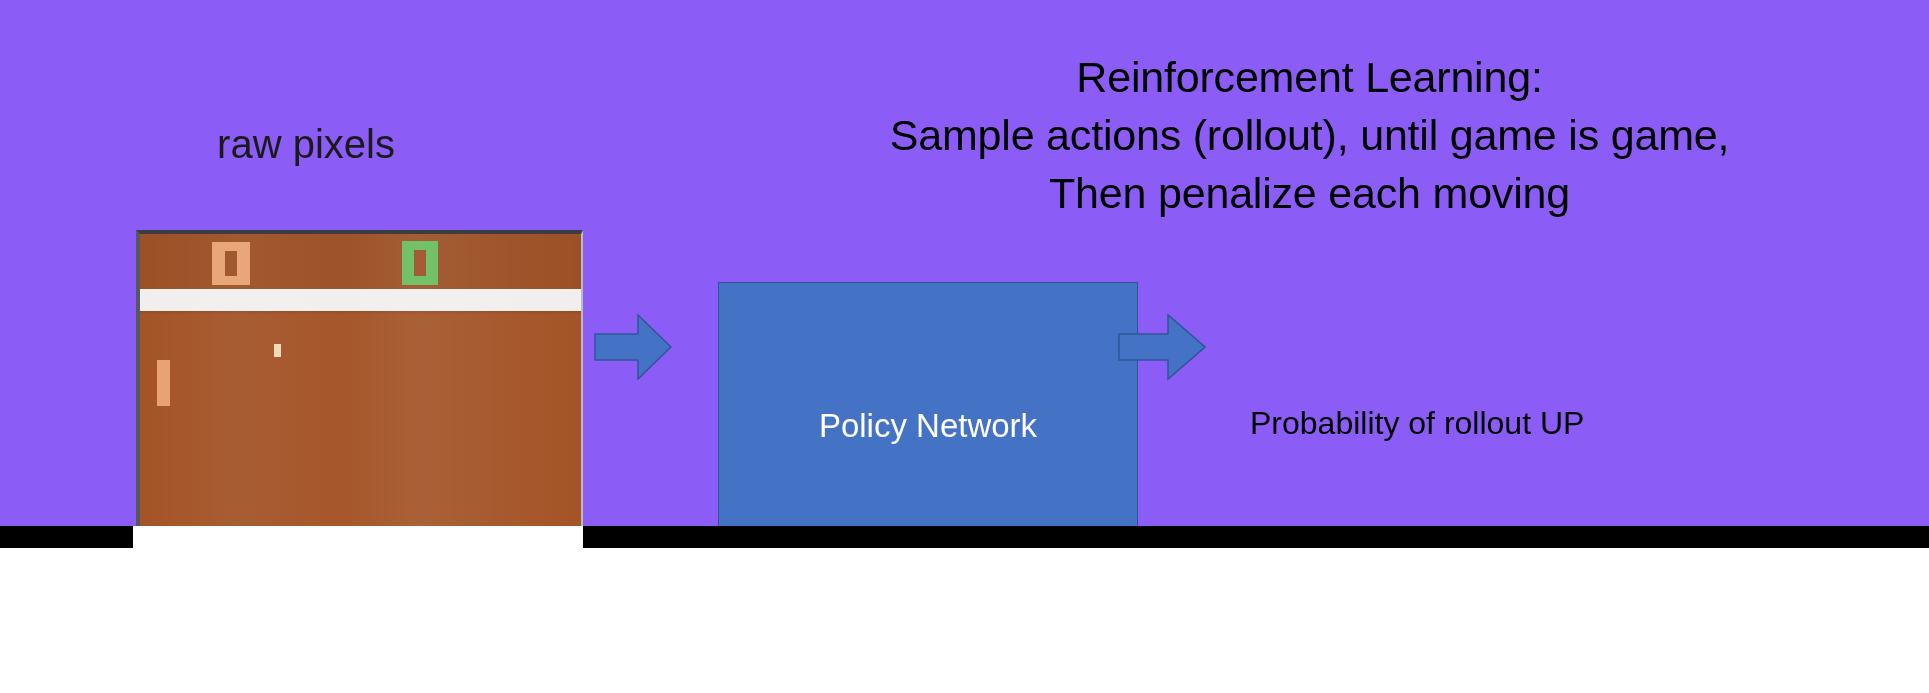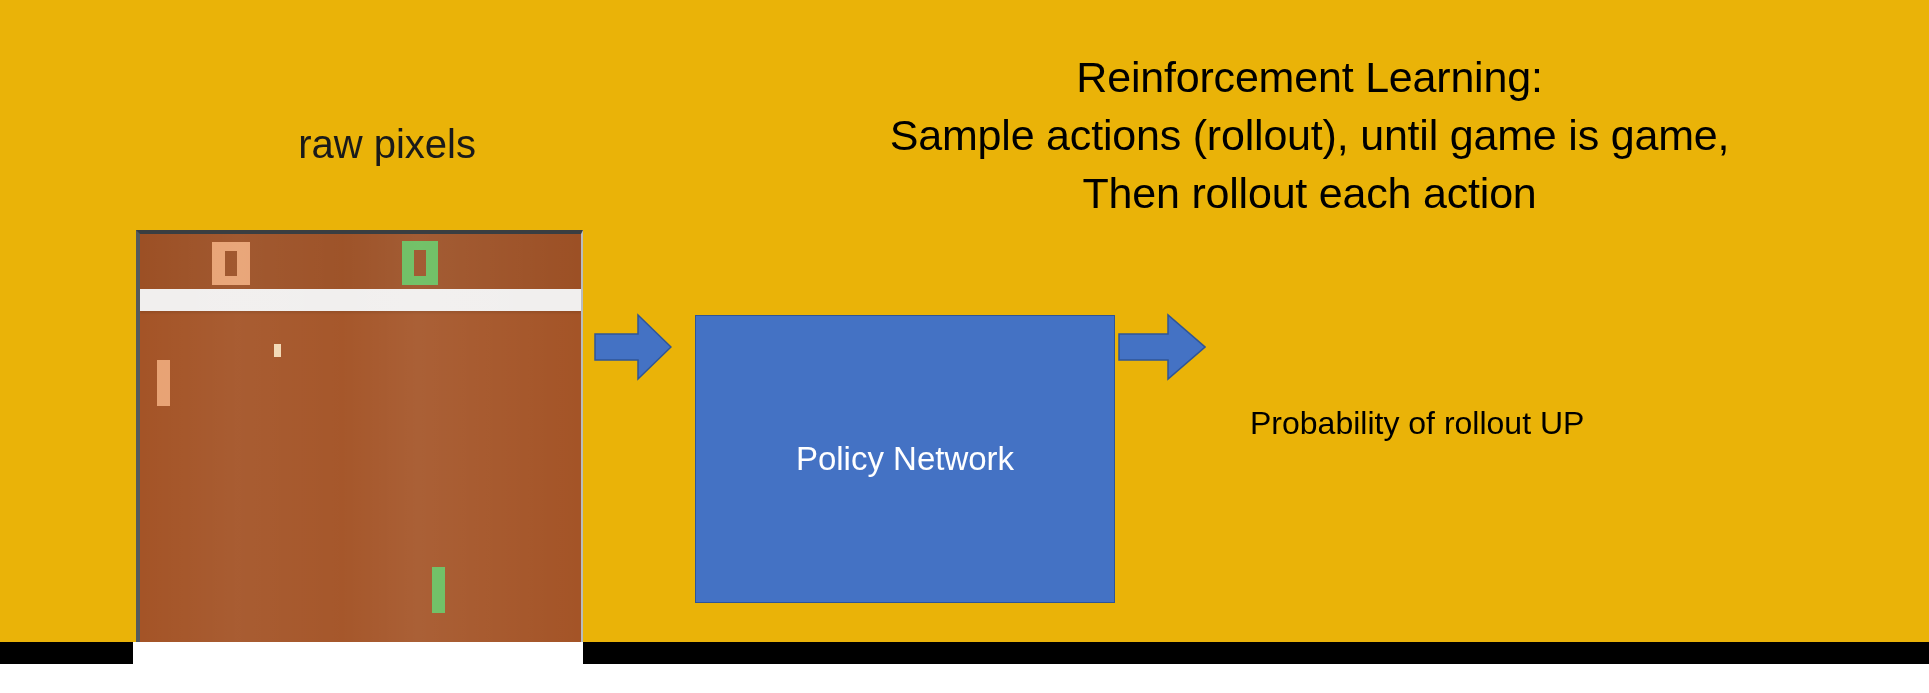--- a/index.html
+++ b/index.html
@@ -6,22 +6,22 @@
     margin: 0;
     padding: 0;
     background: #ffffff;
   }
   body {
     font-family: "Liberation Sans", sans-serif;
   }
   #slide {
     position: relative;
     width: 1929px;
-    height: 664px;
-    background: #eab308;
+    height: 548px;
+    background: #8b5cf6;
     overflow: hidden;
   }
 
   
   .heading {
     position: absolute;
     left: 690px;
     top: 48px;
     width: 1239px;
     text-align: center;
@@ -34,21 +34,21 @@
     white-space: nowrap;
   }
   .heading-line { display: block; }
 
   
   .raw-pixels-label {
     position: absolute;
     left: 136px;
     top: 122px;
     width: 340px;
-    text-align: right;
+    text-align: center;
     font-family: "Liberation Sans", sans-serif;
     font-size: 40px;
     color: #1a1a1a;
     white-space: nowrap;
   }
 
   
   .pong-frame {
     position: absolute;
     left: 136px;
@@ -167,28 +167,27 @@
   }
   .arrow svg { display: block; }
 
   .arrow-in  { left: 594px;  top: 312px; }
   .arrow-out { left: 1118px; top: 312px; }
   .arrow { background: none; border: none; }
 
   
   .policy-box {
     position: absolute;
-    left: 695px;
+    left: 718px;
     top: 282px;
     width: 420px;
     height: 288px;
     background: #4472c4;
     border: 1px solid #2f5597;
     box-sizing: border-box;
-    margin-top: 33px;
   }
   .policy-label {
     position: absolute;
     left: 0;
     top: 50%;
     transform: translateY(-50%);
     width: 100%;
     text-align: center;
     color: #ffffff;
     font-family: "Liberation Sans", sans-serif;
@@ -223,21 +222,21 @@
   .bar-right { flex: 1 1 auto; }
 </style>
 </head>
 <body>
 
 <div id="slide">
 
   <div class="heading">
     <span class="heading-line">Reinforcement Learning:</span>
     <span class="heading-line">Sample actions (rollout), until game is game,</span>
-    <span class="heading-line">Then rollout each action</span>
+    <span class="heading-line">Then penalize each moving</span>
   </div>
 
   <div class="raw-pixels-label">raw pixels</div>
 
   <div class="pong-frame">
     <div class="pong-screen">
       <div class="pong-topband"></div>
       <div class="score score-left"></div>
       <div class="score score-right"></div>
       <div class="pong-divider"></div>

